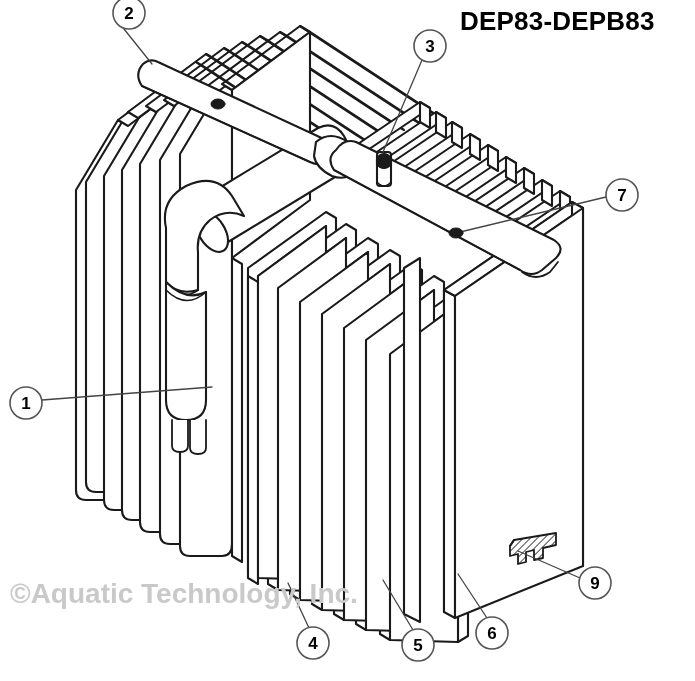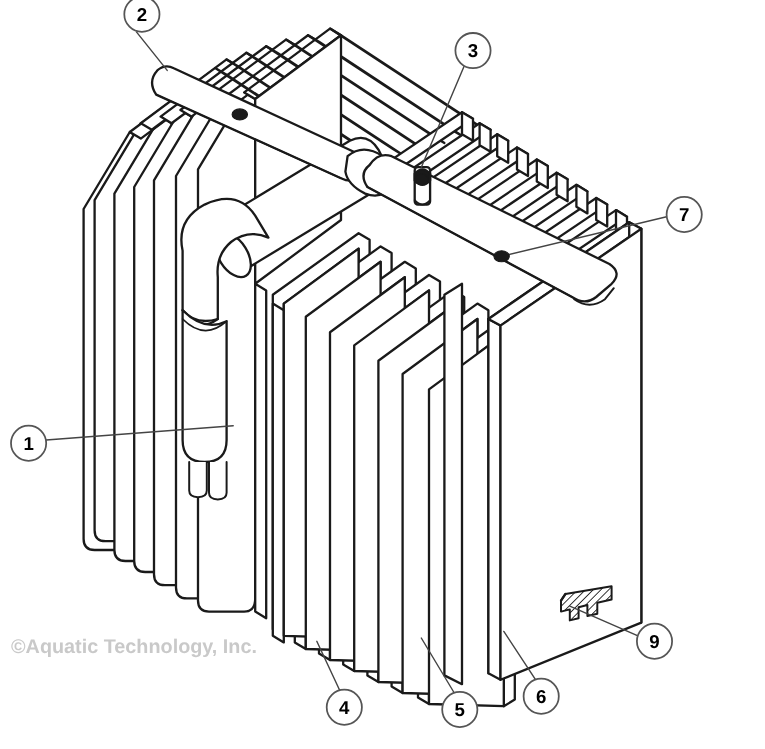--- a/index.html
+++ b/index.html
@@ -31,21 +31,21 @@
     font-size: 26px;
     font-weight: bold;
     color: #000000;
     letter-spacing: 0.2px;
     white-space: nowrap;
   }
   .watermark-text {
     position: absolute;
     left: 10px;
     top: 578px;
-    font-size: 18px;
+    font-size: 28px;
     font-weight: bold;
     color: #c9c9c9;
     white-space: nowrap;
   }
 </style>
 </head>
 <body>
 
 <div id="page">
 
@@ -239,15 +239,16 @@
           </g>
           <g>
             <circle cx="595" cy="583" r="16" fill="#ffffff" stroke="#555555" stroke-width="1.6"></circle>
             <text x="595" y="589" text-anchor="middle" font-family="&quot;Liberation Sans&quot;, sans-serif" font-size="17" font-weight="bold" fill="#000000" stroke="none">9</text>
           </g>
         </g>
 
     </g>
   </svg>
 
+  <div class="title-text">DEP83-DEPB83</div>
   <div class="watermark-text">©Aquatic Technology, Inc.</div>
 
 </div>
 
 </body></html>

